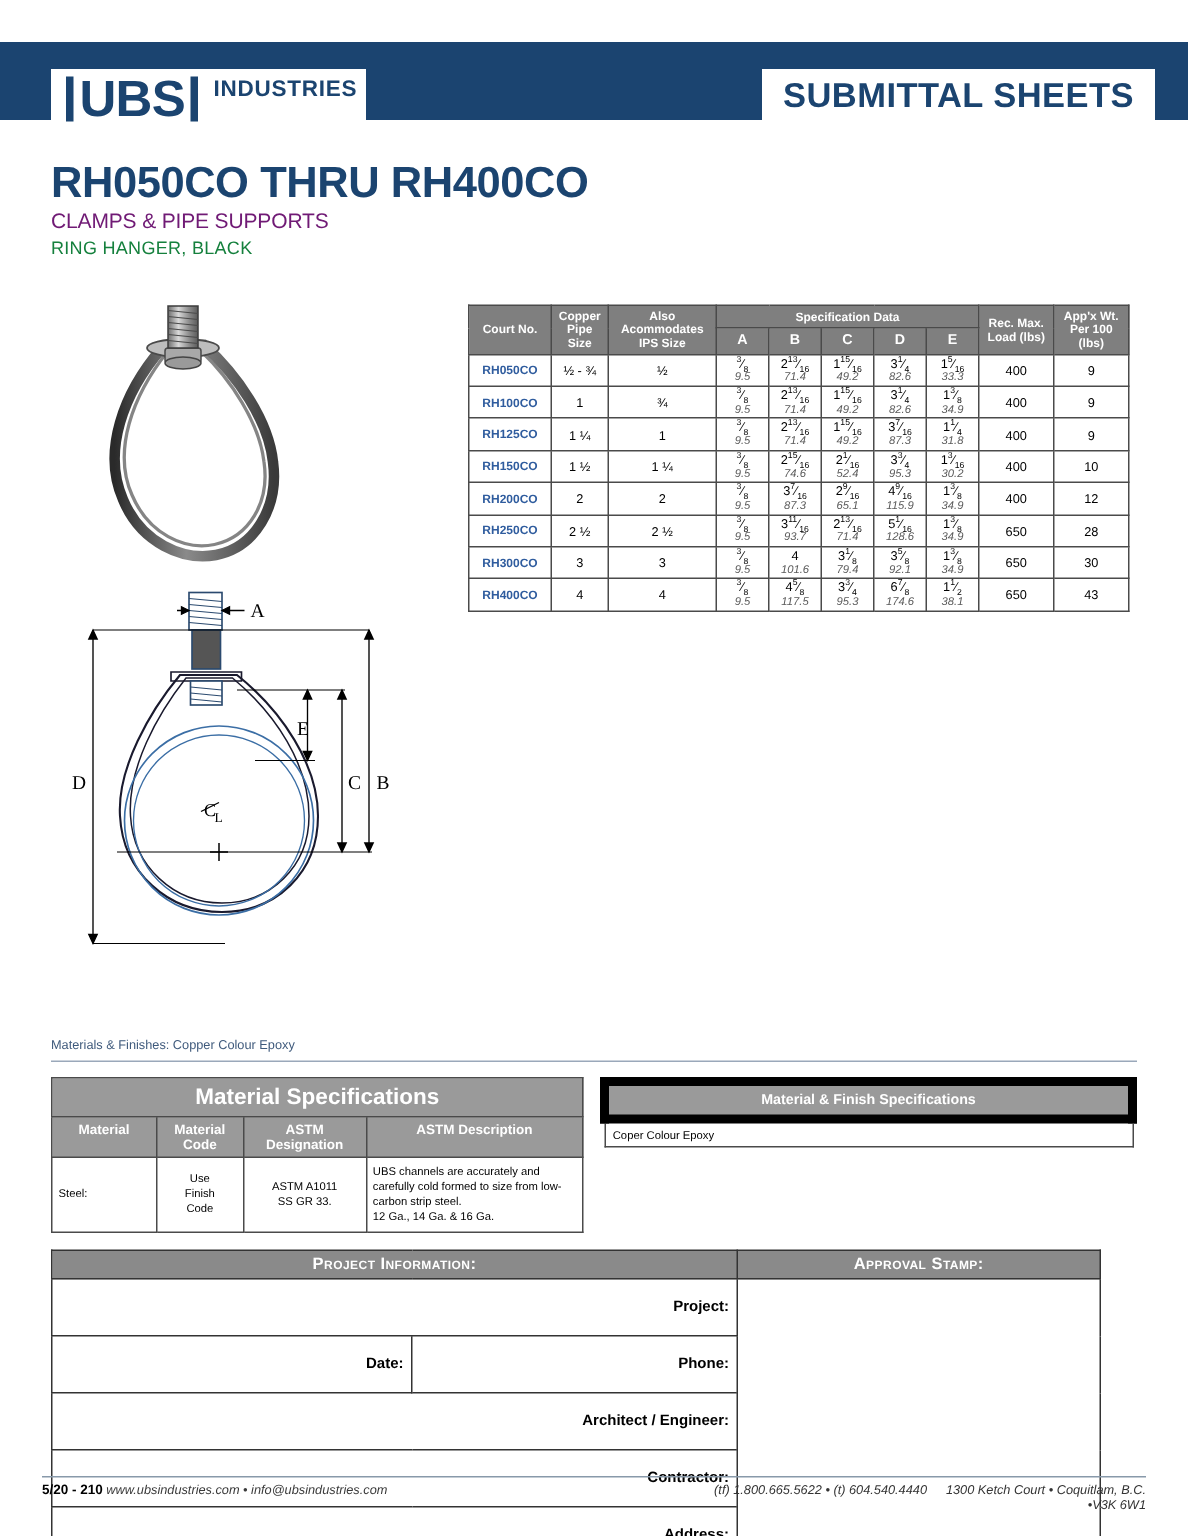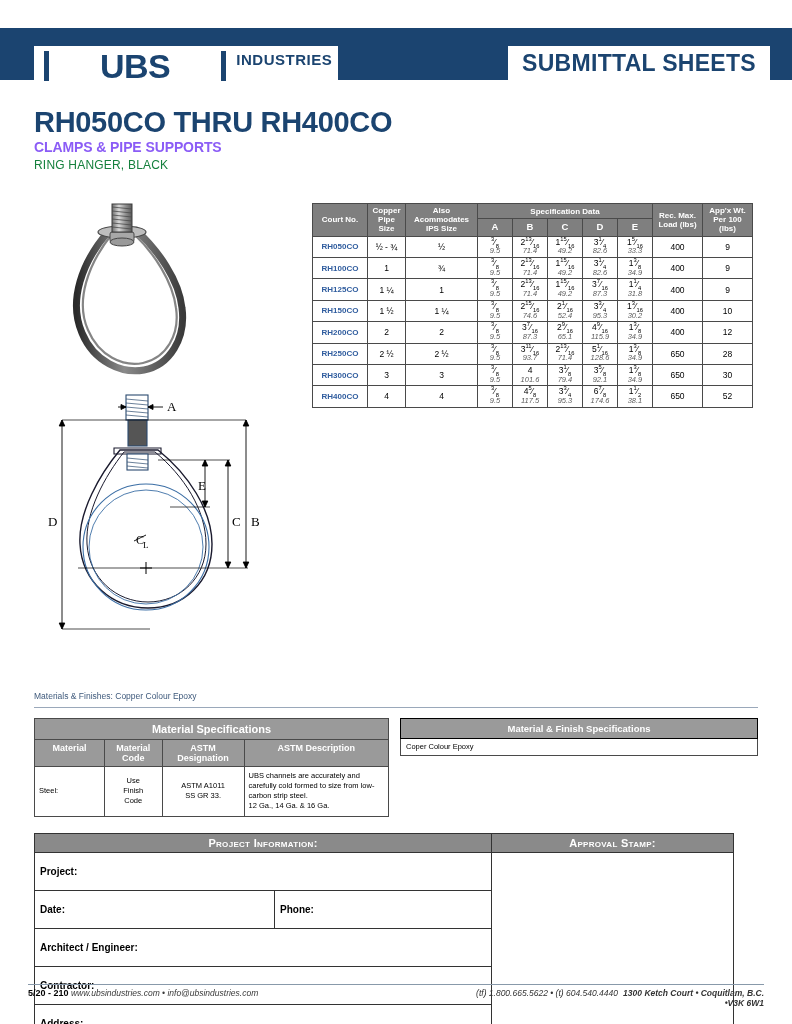--- a/index.html
+++ b/index.html
@@ -22,21 +22,21 @@
     position: absolute; top: 46px; left: 34px;
     background: #ffffff;
     padding: 3px 6px 3px 6px;
     display: flex; align-items: center; gap: 6px;
     line-height: 1;
   }
   .logo-ubs {
     font-size: 34px; font-weight: bold; color: #1b4470;
     letter-spacing: -0.5px;
     font-family: "Liberation Sans", sans-serif;
-    display: flex; align-items: center; gap: 47px;
+    display: flex; align-items: center;
   }
   .logo-bar {
     display: inline-block; width: 5px; height: 30px;
     background: #1b4470; margin: 0 4px;
   }
   .logo-ind {
     font-size: 15px; font-weight: bold; color: #1b4470;
     letter-spacing: 0.5px; align-self: flex-start; margin-top: 3px;
   }
   .submittal-box {
@@ -47,21 +47,21 @@
     font-size: 23px; font-weight: bold; color: #1b4470; letter-spacing: 0.3px;
   }
 
   
   .title-main {
     position: absolute; top: 106px; left: 34px;
     font-size: 29px; font-weight: bold; color: #1b4470; letter-spacing: -0.3px;
   }
   .title-sub {
     position: absolute; top: 139px; left: 34px;
-    font-size: 14px; font-weight: bold; color: #8b5cf6; letter-spacing: -0.1px;
+    font-size: 14px; font-weight: normal; color: #701a75; letter-spacing: -0.1px;
   }
   .title-desc {
     position: absolute; top: 158px; left: 34px;
     font-size: 12px; color: #15803d; letter-spacing: 0.2px;
   }
 
   
   .photo-area { position: absolute; top: 196px; left: 60px; }
   .diagram-area { position: absolute; top: 392px; left: 30px; }
 
@@ -109,76 +109,76 @@
     position: absolute; top: 718px; left: 34px;
     border-collapse: collapse; width: 355px;
   }
   .matspec-table th, .matspec-table td {
     border: 1px solid #4a4a4a; vertical-align: top;
   }
   .matspec-table th {
     background: #9a9a9a; color: #ffffff; font-weight: bold;
     text-align: center; font-size: 9px; padding: 3px 2px;
   }
-  .matspec-table .title-row th { font-size: 11px; padding: 4px 2px; }
+  .matspec-table .title-row th { font-size: 15px; padding: 4px 2px; }
   .matspec-table td {
     font-size: 7.5px; padding: 4px 4px; line-height: 1.35; background: #fff;
   }
   .mat-col1 { width: 70px; }
   .mat-col2 { width: 58px; text-align: center; }
   .mat-col3 { width: 82px; text-align: center; }
   .mat-col4 { width: 145px; }
   .mat-cell-mid { vertical-align: middle !important; }
 
   .finish-table {
     position: absolute; top: 718px; left: 400px;
     border-collapse: collapse; width: 358px;
   }
   .finish-table th {
     background: #9a9a9a; color: #ffffff; font-weight: bold;
     text-align: center; font-size: 9.5px; padding: 4px 2px;
-    border: 1px solid #000000;
+    border: 6px solid #000000;
   }
   .finish-table td {
     border: 1px solid #4a4a4a; font-size: 7.5px;
     padding: 3px 5px; height: 17px; vertical-align: top; background: #fff;
   }
 
   
   .proj-table {
     position: absolute; top: 833px; left: 34px;
     border-collapse: collapse; width: 700px;
   }
   .proj-table th {
     background: #8a8a8a; color: #ffffff; font-weight: bold;
     text-align: center; border: 1.5px solid #333;
     font-size: 11px; padding: 3px 2px;
     font-variant: small-caps; letter-spacing: 0.3px;
   }
   .proj-table td {
     border: 1.5px solid #333; font-size: 10px; font-weight: bold;
-    padding: 13px 5px; height: 21px; background: #fff;
+    padding: 13px 5px; height: 21px; background: #fff; text-align: right;
   }
   .stamp-cell { width: 242px; border: 1.5px solid #333; background: #fff; }
 
   
   .footer-rule {
     position: absolute; top: 984px; left: 28px; width: 736px;
     height: 1px; background: #8899aa;
   }
   .footer {
     position: absolute; top: 988px; left: 28px; width: 736px;
     display: flex; align-items: baseline;
     font-size: 8.5px; color: #333;
   }
   .footer-left { width: 360px; }
   .footer-left .rev { font-weight: bold; color: #000; font-size: 9px; }
   .footer-left .web { font-style: italic; color: #3a3a3a; }
   .footer-mid { width: 230px; font-style: italic; text-align: right; }
-  .footer-right { flex: 1; font-style: italic; text-align: right; font-weight: bold; }
+  .footer-right { flex: 1; font-style: italic; text-align: right; }
 </style>
 </head>
 <body>
 
 <div class="header-band"></div>
 
 <div class="logo-box">
   <span class="logo-ubs">
     <span class="logo-bar"></span>
     <span>UBS</span>
@@ -532,21 +532,21 @@
         </td>
         <td class="dim-cell">
           <div class="dim-in">6<sup>7</sup>⁄<sub>8</sub></div>
           <div class="dim-mm">174.6</div>
         </td>
         <td class="dim-cell">
           <div class="dim-in">1<sup>1</sup>⁄<sub>2</sub></div>
           <div class="dim-mm">38.1</div>
         </td>
         <td class="load-cell">650</td>
-        <td class="wt-cell">52</td>
+        <td class="wt-cell">43</td>
       </tr>
     </tbody>
 </table>
 
 <div class="mat-finish-line">Materials &amp; Finishes: Copper Colour Epoxy</div>
 <div class="mat-rule"></div>
 
 <table class="matspec-table">
   <tbody>
       <tr class="title-row">

